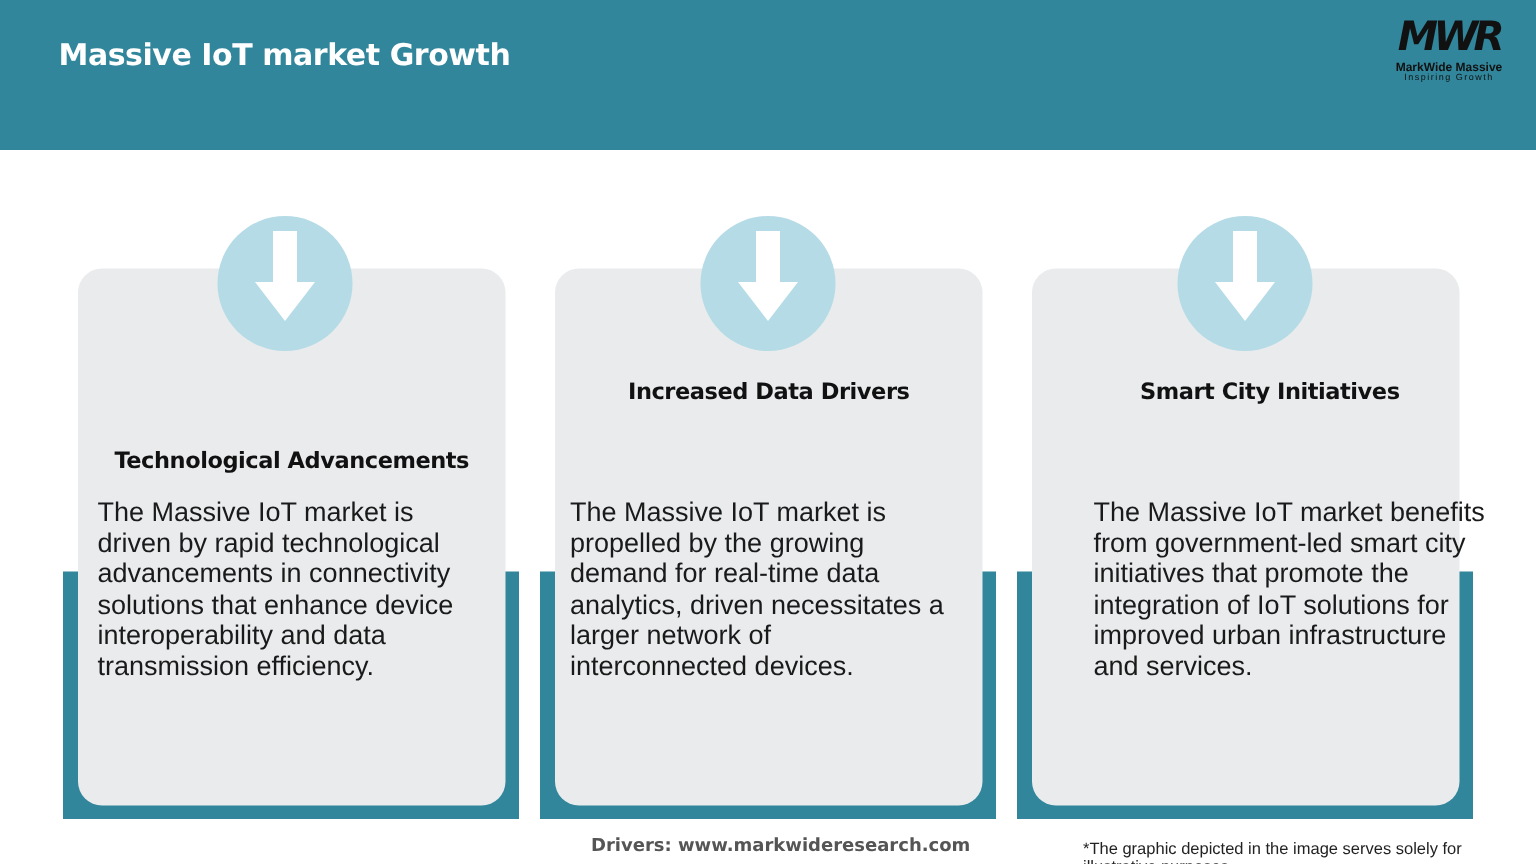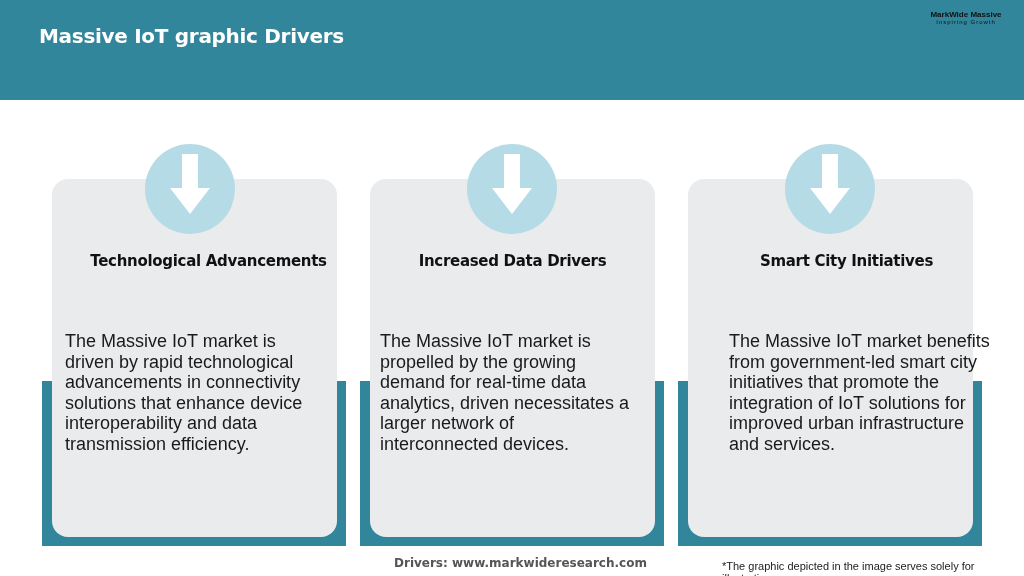--- a/index.html
+++ b/index.html
@@ -16,36 +16,37 @@
   .circle svg { position:absolute; left:25px; top:10px; }
   .card-title { position:absolute; top:252px; width:285px; text-align:center; font-family:"DejaVu Sans", sans-serif; font-weight:bold; font-size:15px; color:#111; letter-spacing:-0.3px; }
   .card-text { position:absolute; top:331px; width:250px; font-size:18px; line-height:20.5px; color:#1a1a1a; }
   .source { position:absolute; left:394px; top:556px; font-family:"DejaVu Sans", sans-serif; font-weight:bold; font-size:12px; color:#555; }
   .disclaimer { position:absolute; left:722px; top:560px; font-size:11px; color:#222; }
 </style>
 </head>
 <body>
 
 <div class="header">
-  <div class="title">Massive IoT graphic Drivers</div>
+  <div class="title">Massive IoT market Growth</div>
   <div class="logo">
+    <div class="logo-mark">MWR</div>
     <div class="logo-name">MarkWide Massive</div>
     <div class="logo-tag">Inspiring Growth</div>
   </div>
 </div>
 
 <div class="teal-back" style="left:42px;"></div>
 <div class="card" style="left:52px;"></div>
 <div class="circle" style="left:145px;">
   <svg width="40" height="62" viewBox="0 0 40 62">
     <rect x="12" y="0" width="16" height="36" fill="#ffffff"></rect>
     <polygon points="0,34 40,34 20,60" fill="#ffffff"></polygon>
   </svg>
 </div>
-<div class="card-title" style="left:66px;">Technological Advancements</div>
+<div class="card-title" style="left:52px;margin-top:46px;">Technological Advancements</div>
 <div class="card-text" style="left:65px;">The Massive IoT market is driven by rapid technological advancements in connectivity solutions that enhance device interoperability and data transmission efficiency.</div>
 
 <div class="teal-back" style="left:360px;"></div>
 <div class="card" style="left:370px;"></div>
 <div class="circle" style="left:467px;">
   <svg width="40" height="62" viewBox="0 0 40 62">
     <rect x="12" y="0" width="16" height="36" fill="#ffffff"></rect>
     <polygon points="0,34 40,34 20,60" fill="#ffffff"></polygon>
   </svg>
 </div>

